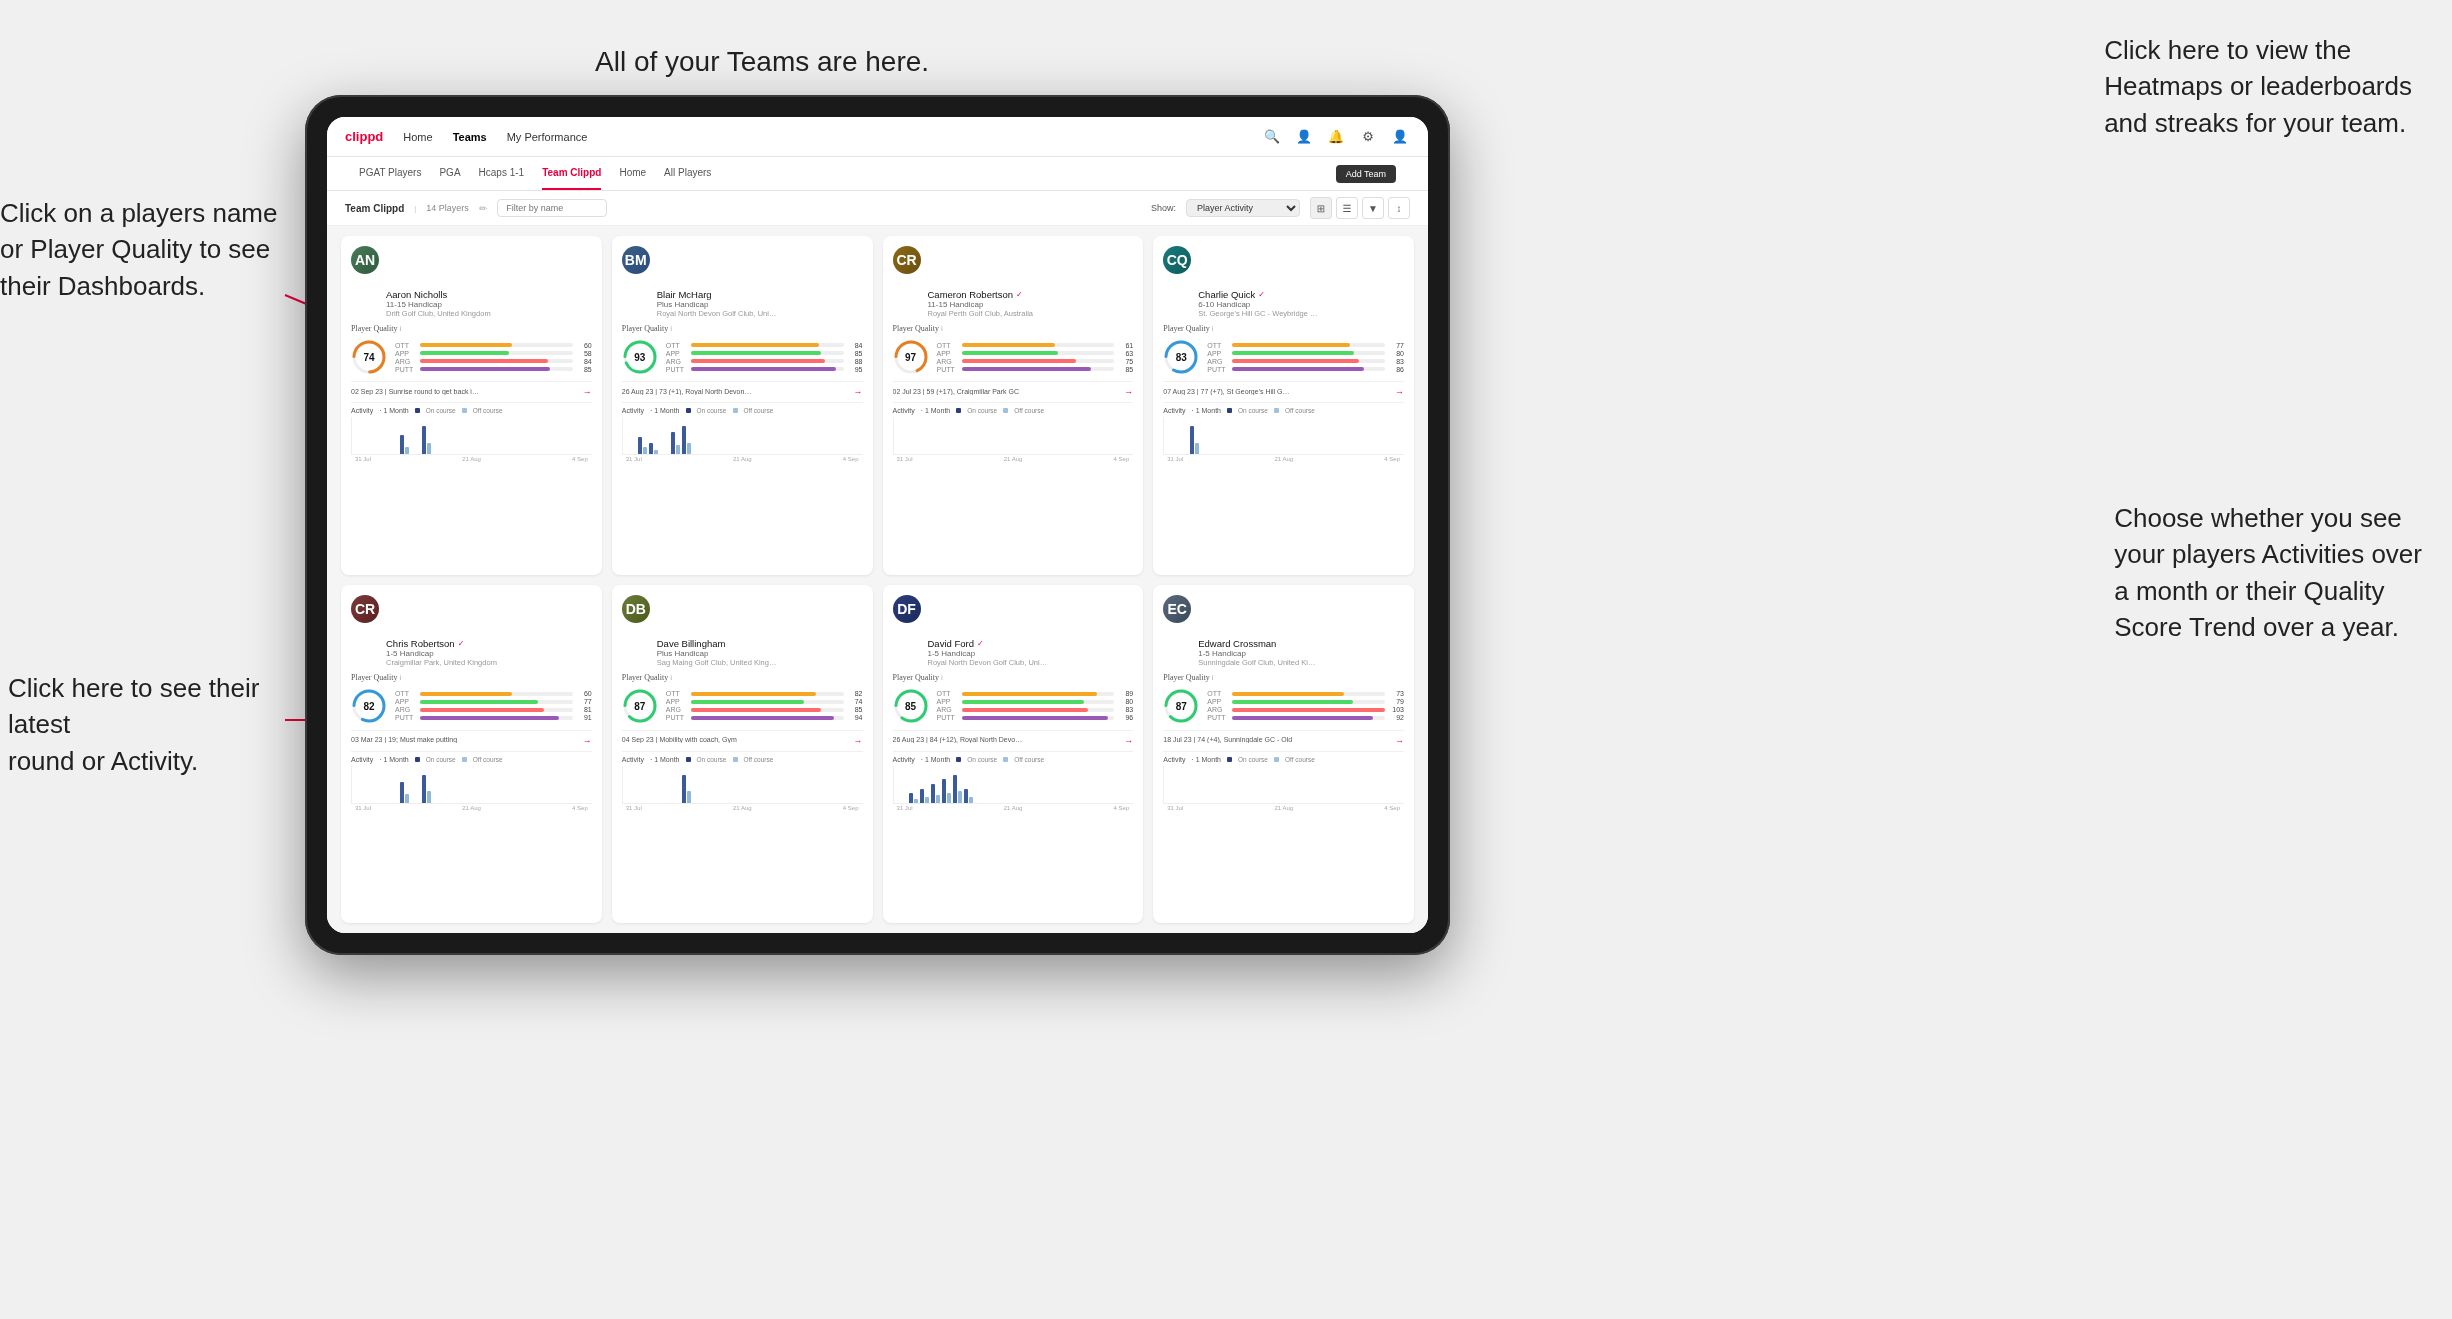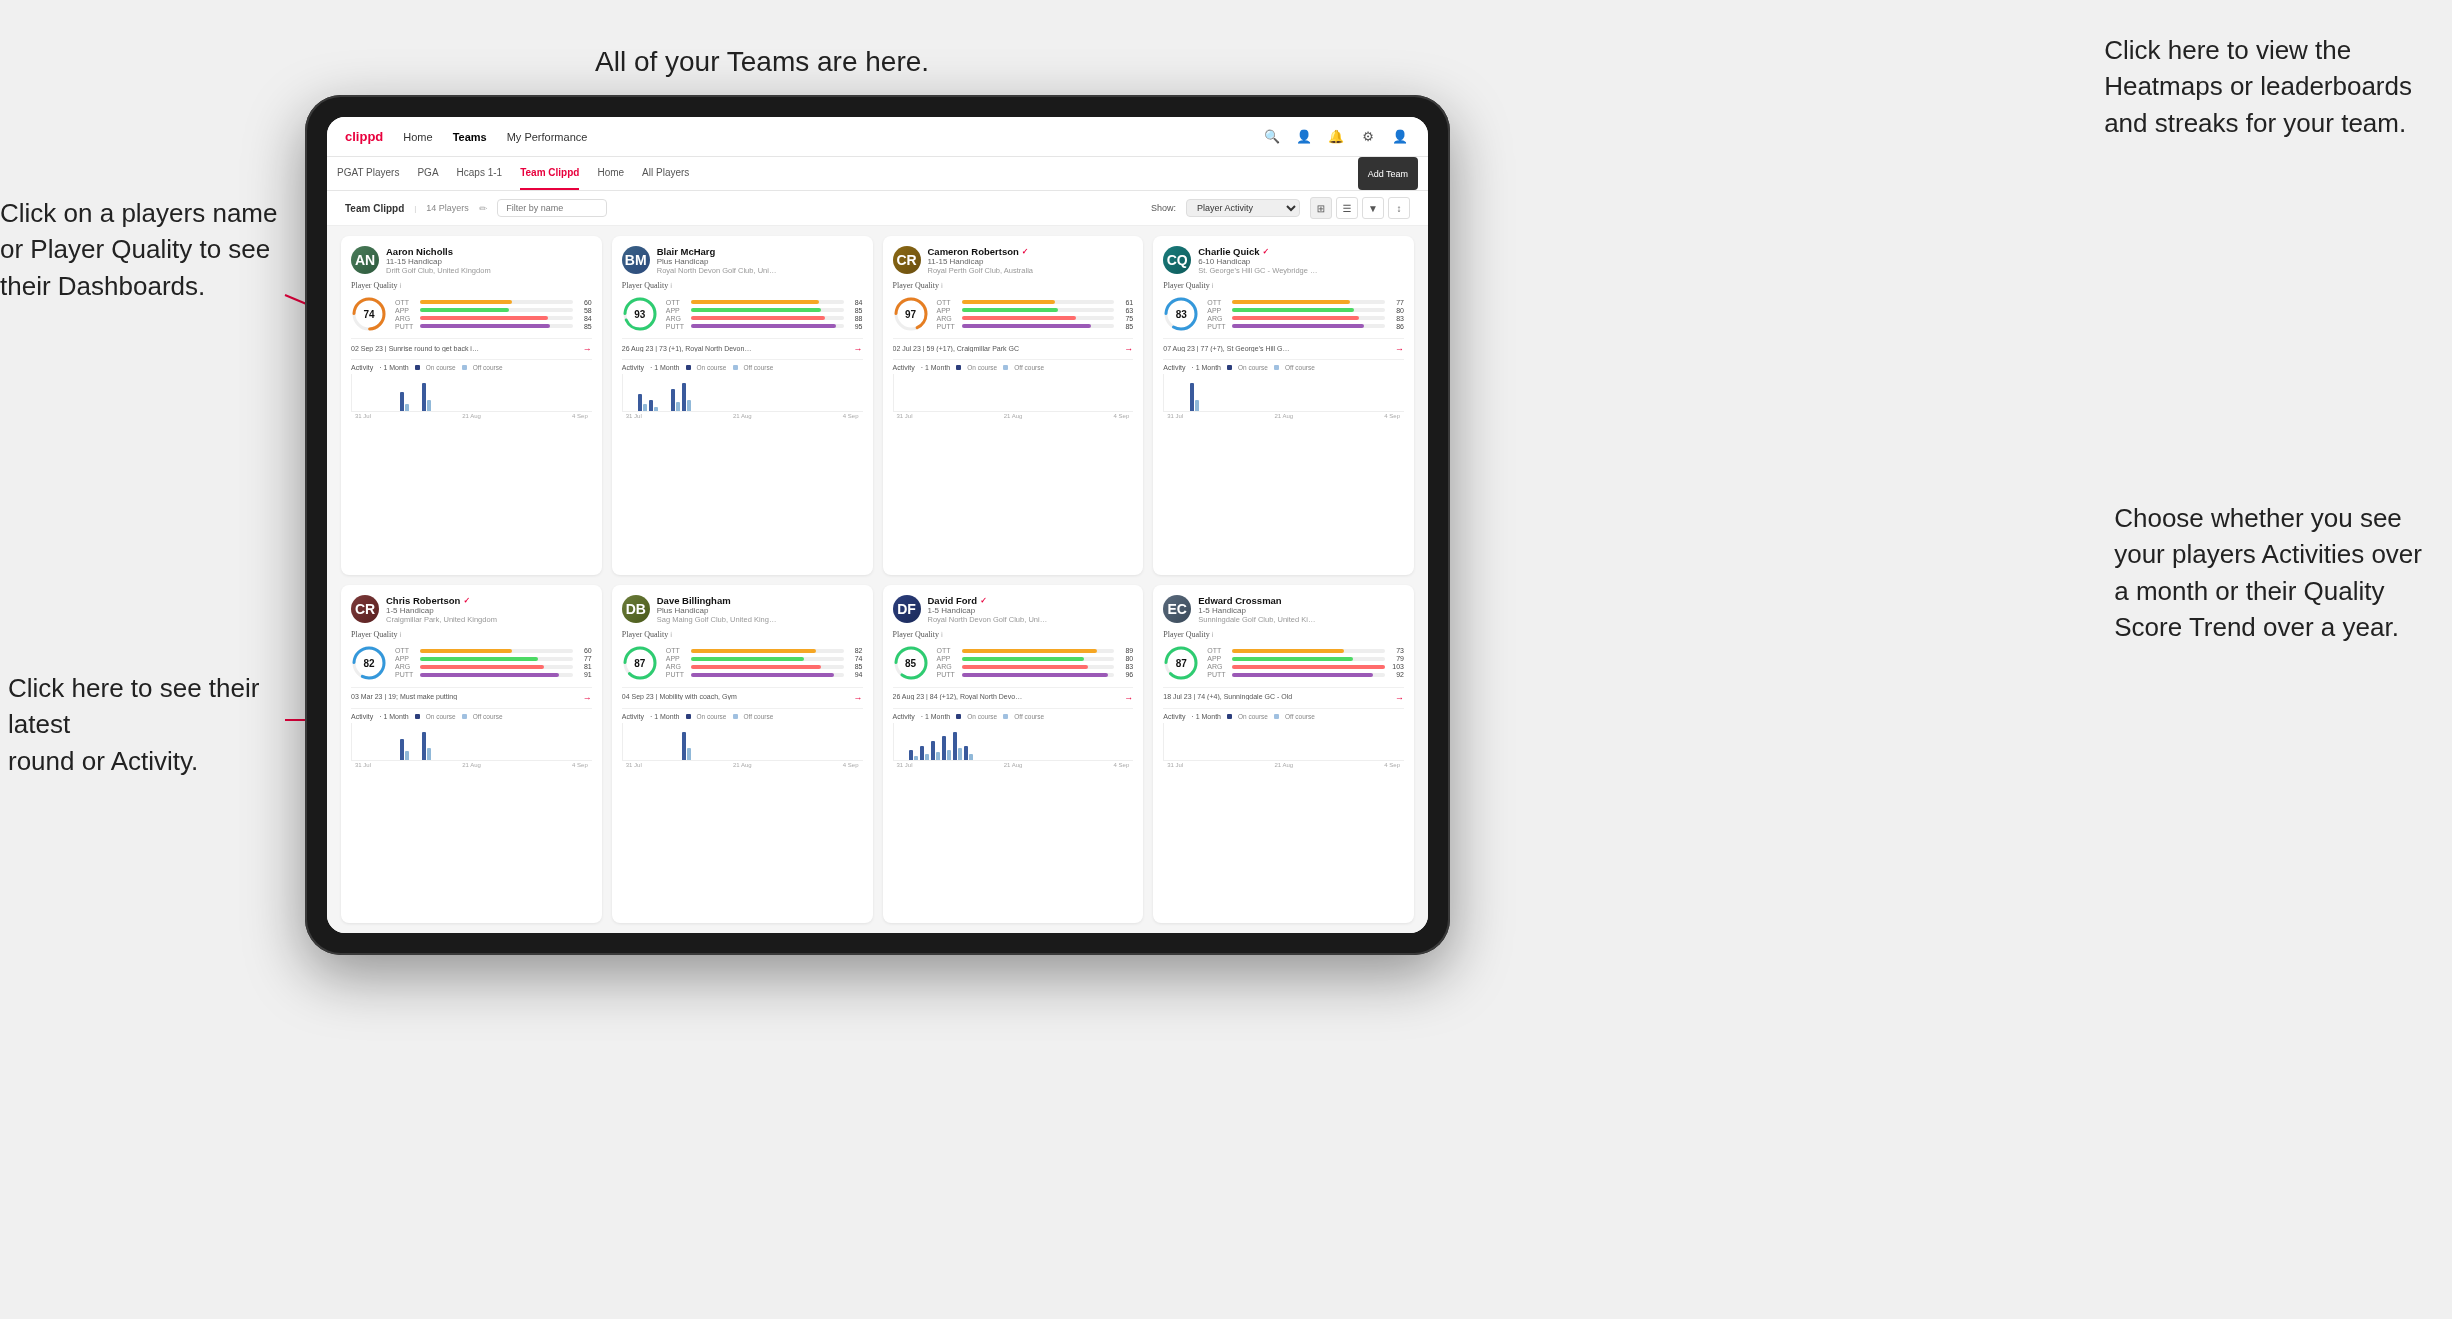--- a/index.html
+++ b/index.html
@@ -78,23 +78,24 @@
       align-items: center;
       justify-content: center;
       color: #555;
       font-size: 13px;
     }
 
     
     .sub-nav {
       background: #fff;
       border-bottom: 1px solid #e5e5e5;
-      padding: 0 10px;
+      padding: 0 32px;
       height: 34px;
       display: flex;
+      align-items: center;
       gap: 18px;
       flex-shrink: 0;
     }
     .sub-nav-item {
       font-size: 10px;
       color: #555;
       cursor: pointer;
       height: 100%;
       display: flex;
       align-items: center;
@@ -212,25 +213,26 @@
     .av-brown { background: linear-gradient(135deg, #8b6914, #6b4f10); }
     .av-teal { background: linear-gradient(135deg, #1a7c7c, #0d5a5a); }
     .av-red { background: linear-gradient(135deg, #7c3a3a, #5a2020); }
     .av-olive { background: linear-gradient(135deg, #6b7c3a, #4a5a1a); }
     .av-navy { background: linear-gradient(135deg, #2c3e7c, #1a2a5a); }
     .av-gray { background: linear-gradient(135deg, #5a6a7c, #3a4a5a); }
 
     .player-info { flex: 1; }
     .player-name {
       font-size: 9.5px;
-      font-weight: 700;
+      font-weight: 400;
       color: #111;
       display: flex;
       align-items: center;
       gap: 3px;
+      margin-top: 43px;
     }
     .verified-icon { color: #e8003d; font-size: 8px; }
     .player-handicap { font-size: 8px; color: #666; }
     .player-club { font-size: 7.5px; color: #999; white-space: nowrap; overflow: hidden; text-overflow: ellipsis; max-width: 120px; }
 
     
     .quality-section { display: flex; align-items: center; gap: 8px; }
     .quality-label { font-size: 8px; color: #555; display: flex; align-items: center; gap: 2px; font-family: Liberation Serif, serif; }
     .info-icon { font-size: 7px; color: #aaa; }
 

